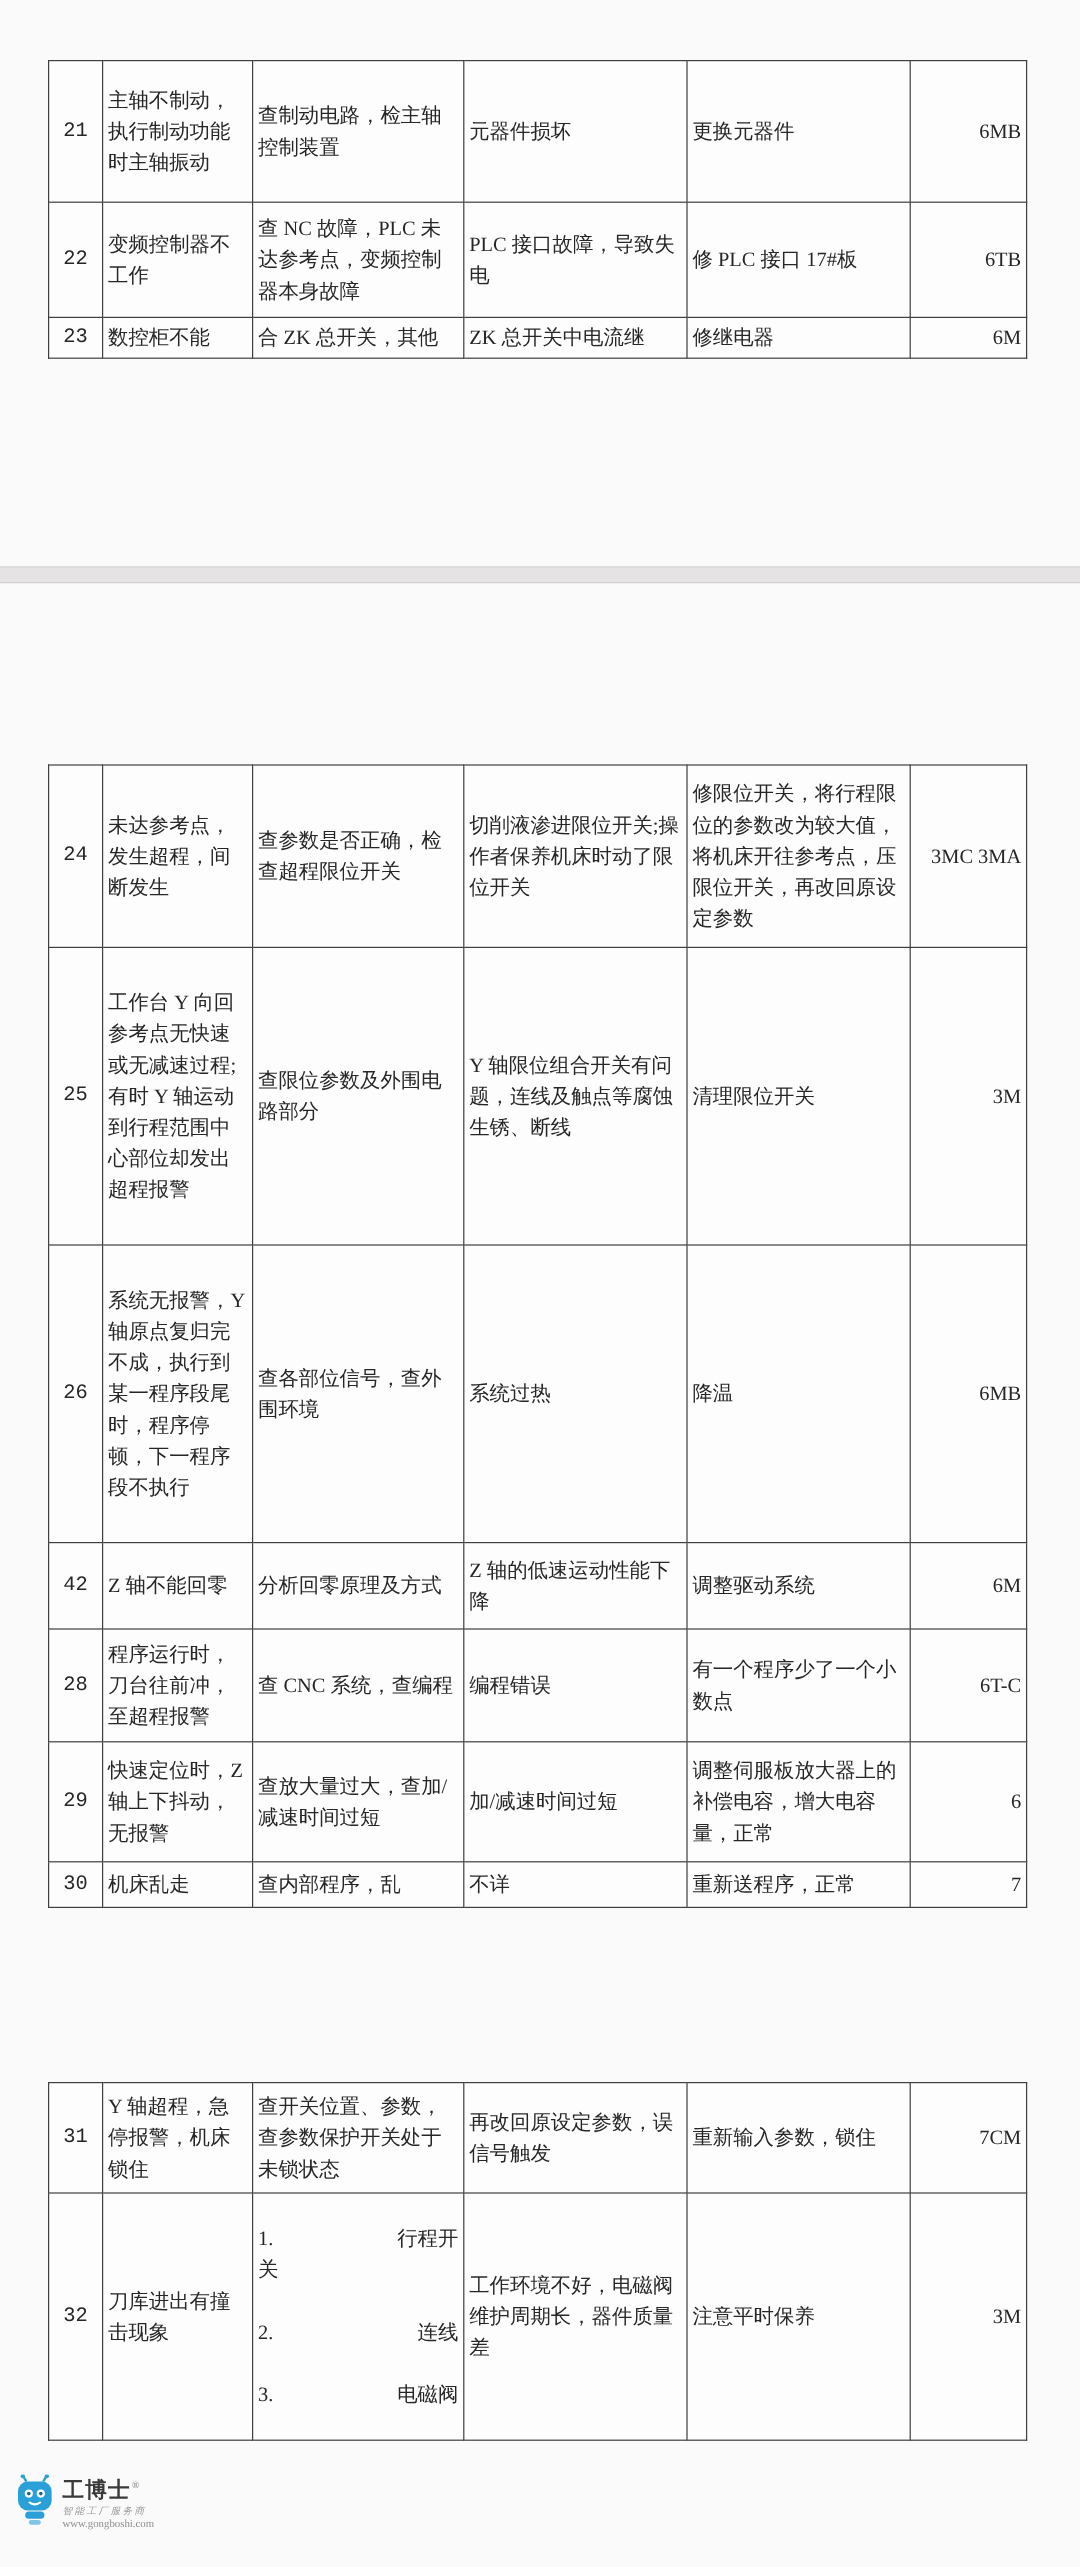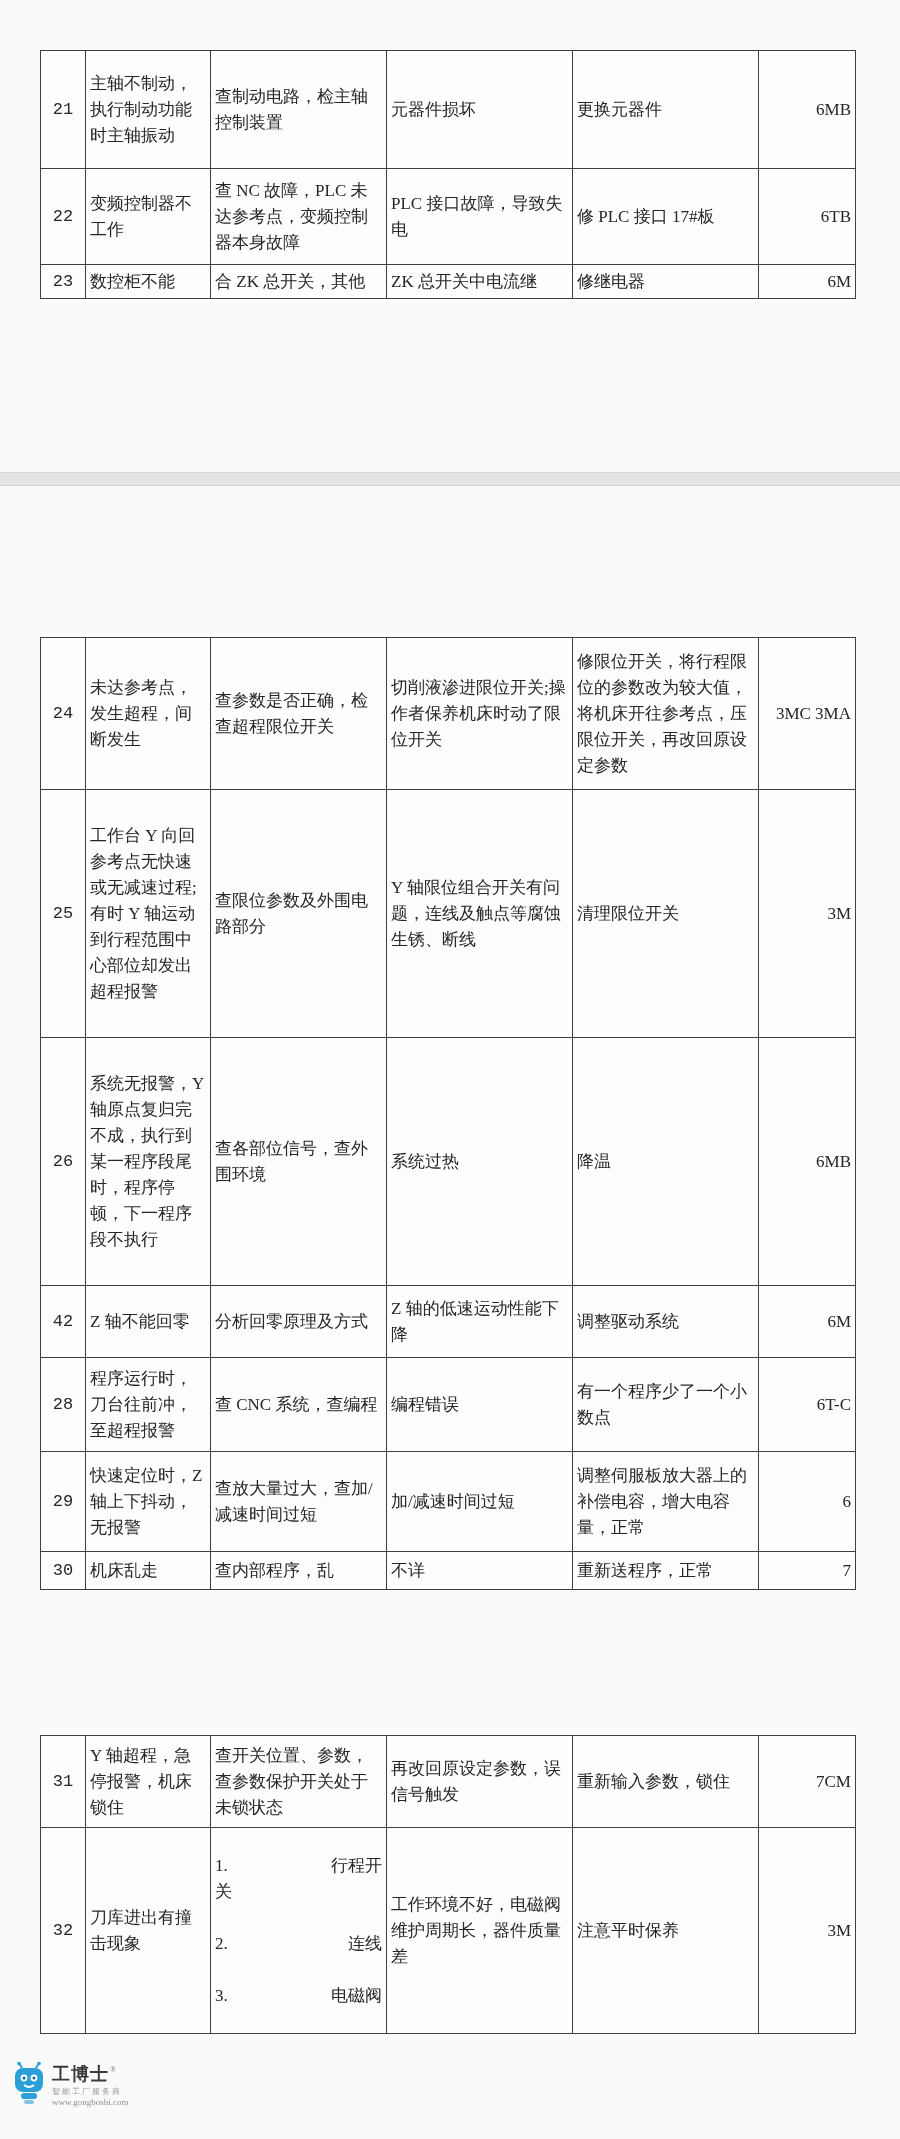--- a/index.html
+++ b/index.html
@@ -57,20 +57,21 @@
   .brand{
     font-size:18px;font-weight:bold;color:#3a3a3a;
     font-family:"Liberation Sans","DejaVu Sans",sans-serif;
     letter-spacing:1px;
   }
   .reg{font-size:8px;color:#777;margin-left:1px;margin-top:1px;}
   .tagline{
     font-size:8px;color:#9a9a9a;letter-spacing:2px;
     font-family:"Liberation Sans","DejaVu Sans",sans-serif;
     margin-top:2px;
+    font-style:italic;
   }
   .siteurl{
     font-size:9px;color:#8f8f8f;
     font-family:Liberation Serif, serif;
     margin-top:1px;
   }
 </style>
 </head>
 <body>
 

